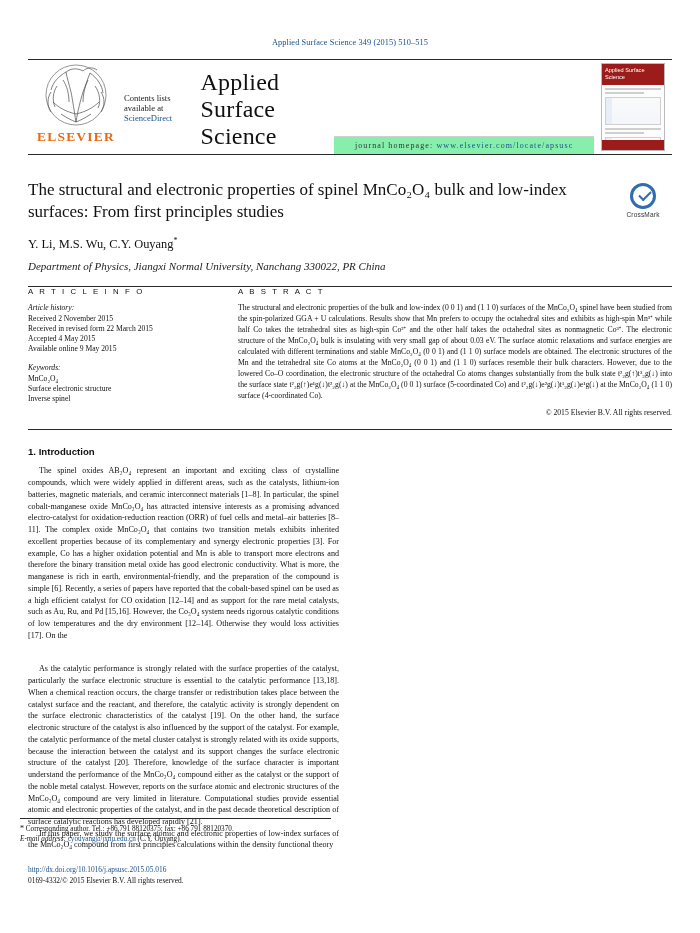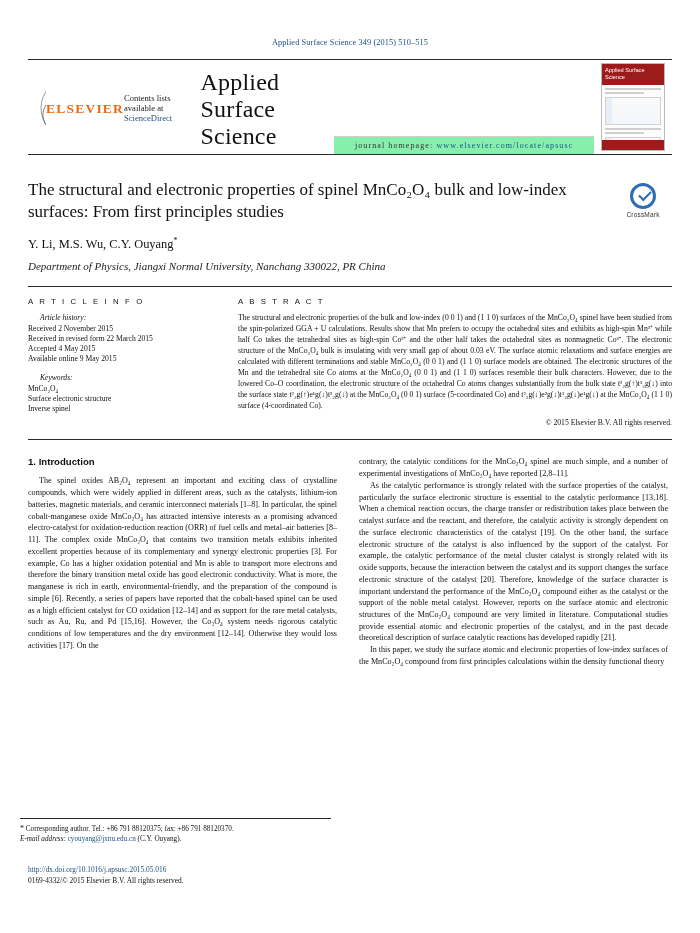--- a/index.html
+++ b/index.html
@@ -37,21 +37,21 @@
     border-top: 1px solid #2a2a2a;
     border-bottom: 1px solid #2a2a2a;
     height: 96px;
     display: flex;
     align-items: stretch;
   }
   .mast-left {
     width: 96px;
     border-right: 0px solid #999;
     display: flex;
-    flex-direction: row;
+    flex-direction: column;
     align-items: center;
     justify-content: flex-start;
     padding-top: 2px;
   }
   .tree-box { width: 86px; height: 66px; overflow: hidden; }
   .elsevier-word {
     font-family: "Liberation Serif", serif;
     font-size: 13.5px;
     letter-spacing: 1.2px;
     color: #E86A10;
@@ -166,53 +166,54 @@
     border-left: 2.5px solid #2f6cb4; border-bottom: 2.5px solid #2f6cb4;
     transform: rotate(-45deg);
   }
   .cm-label { font-size: 6.5px; color: #333; letter-spacing: .2px; }
 
   
   .infoabs {
     margin: 14px 28px 0 28px;
     border-top: 1px solid #2a2a2a;
     border-bottom: 1px solid #2a2a2a;
-    padding: 10px 0 12px 0;
+    padding: 0 0 12px 0;
     display: flex;
     gap: 22px;
   }
   .col-info { width: 188px; }
   .col-abs { flex: 1; }
   .sec-head {
     font-family: "Liberation Sans", sans-serif;
     font-size: 7.8px;
     letter-spacing: 2.1px;
     margin-bottom: 7px;
     color: #111;
   }
-  .info-sub { font-size: 7.6px; font-style: italic; margin: 0 0 2px 12px; }
+  .info-sub { font-size: 7.6px; font-style: italic; margin: 0 0 2px 0; }
   .info-line { font-size: 7.6px; margin: 0 0 1px 0; }
   .info-gap { height: 9px; }
   .abs-p {
     font-size: 7.7px;
     line-height: 1.42;
     text-align: justify;
     margin: 0;
   }
   .abs-copy {
     font-size: 7.7px;
     text-align: right;
     margin-top: 7px;
   }
 
   
   .body2 {
     margin: 16px 32px 0 28px;
     display: flex;
     gap: 22px;
+    flex-direction: column;
   }
   .bcol { width: 311px; }
   h2.sec {
     font-family: "Liberation Sans", sans-serif;
     font-size: 9.6px;
     font-weight: bold;
     margin: 0 0 8px 0;
   }
   p.body {
     font-size: 8.1px;
@@ -333,21 +334,20 @@
       <div class="abs-copy">© 2015 Elsevier B.V. All rights reserved.</div>
     </div>
   </div>
 
   <div class="body2">
     <div class="bcol">
       <h2 class="sec">1.  Introduction</h2>
       <p class="body">The spinel oxides AB₂O₄ represent an important and exciting class of crystalline compounds, which were widely applied in different areas, such as the catalysts, lithium-ion batteries, magnetic materials, and ceramic interconnect materials [1–8]. In particular, the spinel cobalt-manganese oxide MnCo₂O₄ has attracted intensive interests as a promising advanced electro-catalyst for oxidation-reduction reaction (ORR) of fuel cells and metal–air batteries [8–11]. The complex oxide MnCo₂O₄ that contains two transition metals exhibits inherited excellent properties because of its complementary and synergy electronic properties [3]. For example, Co has a higher oxidation potential and Mn is able to transport more electrons and therefore the binary transition metal oxide has good electronic conductivity. What is more, the manganese is rich in earth, environmental-friendly, and the preparation of the compound is simple [6]. Recently, a series of papers have reported that the cobalt-based spinel can be used as a high efficient catalyst for CO oxidation [12–14] and as support for the rare metal catalysts, such as Au, Ru, and Pd [15,16]. However, the Co₃O₄ system needs rigorous catalytic conditions of low temperatures and the dry environment [12–14]. Otherwise they would loss activities [17]. On the</p>
     </div>
     <div class="bcol">
-      <p class="body" style="text-indent:0">contrary, the catalytic conditions for the MnCo₂O₄ spinel are much simple, and a number of experimental investigations of MnCo₂O₄ have reported [2,8–11].</p>
       <p class="body">As the catalytic performance is strongly related with the surface properties of the catalyst, particularly the surface electronic structure is essential to the catalytic performance [13,18]. When a chemical reaction occurs, the charge transfer or redistribution takes place between the catalyst surface and the reactant, and therefore, the catalytic activity is strongly dependent on the surface electronic characteristics of the catalyst [19]. On the other hand, the surface electronic structure of the catalyst is also influenced by the support of the catalyst. For example, the catalytic performance of the metal cluster catalyst is strongly related with its oxide supports, because the interaction between the catalyst and its support changes the surface electronic structure of the catalyst [20]. Therefore, knowledge of the surface character is important understand the performance of the MnCo₂O₄ compound either as the catalyst or the support of the noble metal catalyst. However, reports on the surface atomic and electronic structures of the MnCo₂O₄ compound are very limited in literature. Computational studies provide essential atomic and electronic properties of the catalyst, and in the past decade theoretical description of surface catalytic reactions has developed rapidly [21].</p>
       <p class="body">In this paper, we study the surface atomic and electronic properties of low-index surfaces of the MnCo₂O₄ compound from first principles calculations within the density functional theory</p>
     </div>
   </div>
 
   <div class="footnote">
     <span class="star">*</span>
     <span>Corresponding author. Tel.: +86 791 88120375; fax: +86 791 88120370.</span><br>
     <em>E-mail address:</em>
     <span class="lnk">cyouyang@jxnu.edu.cn</span>

